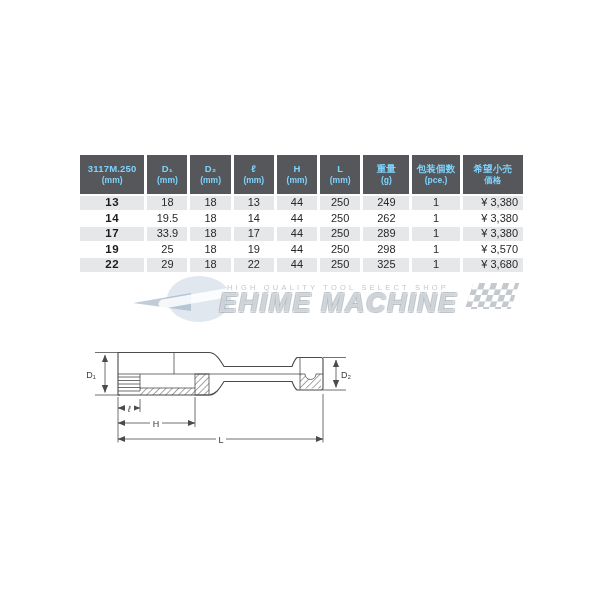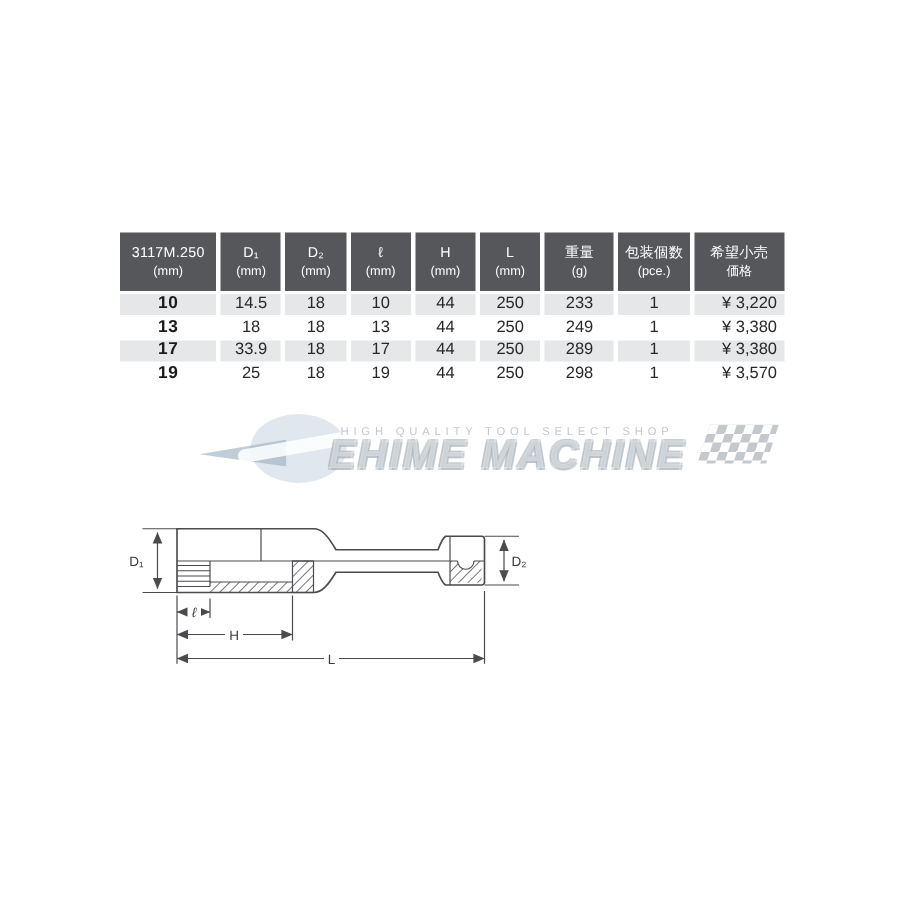--- a/index.html
+++ b/index.html
@@ -6,21 +6,21 @@
   .canvas{
     position:relative;width:600px;height:600px;background:#ffffff;overflow:hidden;
     font-family:"Liberation Sans",sans-serif;
   }
   
   .tblwrap{position:absolute;left:77px;top:153px;}
   table.tbl{
     border-collapse:separate;border-spacing:3px 2px;table-layout:fixed;width:449px;
   }
   table.tbl th{
-    background:#56575b;color:#ffffff;font-weight:normal;vertical-align:middle;
+    background:#56575b;color:#7dd3fc;font-weight:bold;vertical-align:middle;
     padding:2px 0 3px;height:34px;
   }
   table.tbl th .h1{display:block;font-size:9.5px;line-height:12px;letter-spacing:0.2px;}
   table.tbl th .h2{display:block;font-size:8.5px;line-height:11px;}
   table.tbl td{
     height:13.5px;padding:0;font-size:11px;line-height:13.5px;text-align:center;
     color:#28282b;white-space:nowrap;overflow:hidden;
   }
   table.tbl tbody tr:nth-child(odd) td{background:#e6e7e8;}
   table.tbl tbody tr:nth-child(even) td{background:#ffffff;}
@@ -117,62 +117,73 @@
             <span class="h2">(pce.)</span>
           </th>
           <th>
             <span class="h1">希望小売</span>
             <span class="h2">価格</span>
           </th>
         </tr>
       </thead>
       <tbody>
           <tr>
-            <td class="col-size">10</td>
-            <td class="col-d1">14.5</td>
-            <td class="col-d2">18</td>
-            <td class="col-l2">10</td>
-            <td class="col-h">44</td>
-            <td class="col-l">250</td>
-            <td class="col-weight">233</td>
-            <td class="col-qty">1</td>
-            <td class="col-price">¥ 3,220</td>
-          </tr>
-          <tr>
             <td class="col-size">13</td>
             <td class="col-d1">18</td>
             <td class="col-d2">18</td>
             <td class="col-l2">13</td>
             <td class="col-h">44</td>
             <td class="col-l">250</td>
             <td class="col-weight">249</td>
             <td class="col-qty">1</td>
             <td class="col-price">¥ 3,380</td>
           </tr>
           <tr>
+            <td class="col-size">14</td>
+            <td class="col-d1">19.5</td>
+            <td class="col-d2">18</td>
+            <td class="col-l2">14</td>
+            <td class="col-h">44</td>
+            <td class="col-l">250</td>
+            <td class="col-weight">262</td>
+            <td class="col-qty">1</td>
+            <td class="col-price">¥ 3,380</td>
+          </tr>
+          <tr>
             <td class="col-size">17</td>
             <td class="col-d1">33.9</td>
             <td class="col-d2">18</td>
             <td class="col-l2">17</td>
             <td class="col-h">44</td>
             <td class="col-l">250</td>
             <td class="col-weight">289</td>
             <td class="col-qty">1</td>
             <td class="col-price">¥ 3,380</td>
           </tr>
           <tr>
             <td class="col-size">19</td>
             <td class="col-d1">25</td>
             <td class="col-d2">18</td>
             <td class="col-l2">19</td>
             <td class="col-h">44</td>
             <td class="col-l">250</td>
             <td class="col-weight">298</td>
             <td class="col-qty">1</td>
             <td class="col-price">¥ 3,570</td>
+          </tr>
+          <tr>
+            <td class="col-size">22</td>
+            <td class="col-d1">29</td>
+            <td class="col-d2">18</td>
+            <td class="col-l2">22</td>
+            <td class="col-h">44</td>
+            <td class="col-l">250</td>
+            <td class="col-weight">325</td>
+            <td class="col-qty">1</td>
+            <td class="col-price">¥ 3,680</td>
           </tr>
         </tbody>
     </table>
   </div>
 
   <div class="watermark">
     <div class="wm-arrow"></div>
     <div class="wm-circle"></div>
     <div class="wm-swoosh"></div>
     <div class="wm-tagline">HIGH QUALITY TOOL SELECT SHOP</div>

